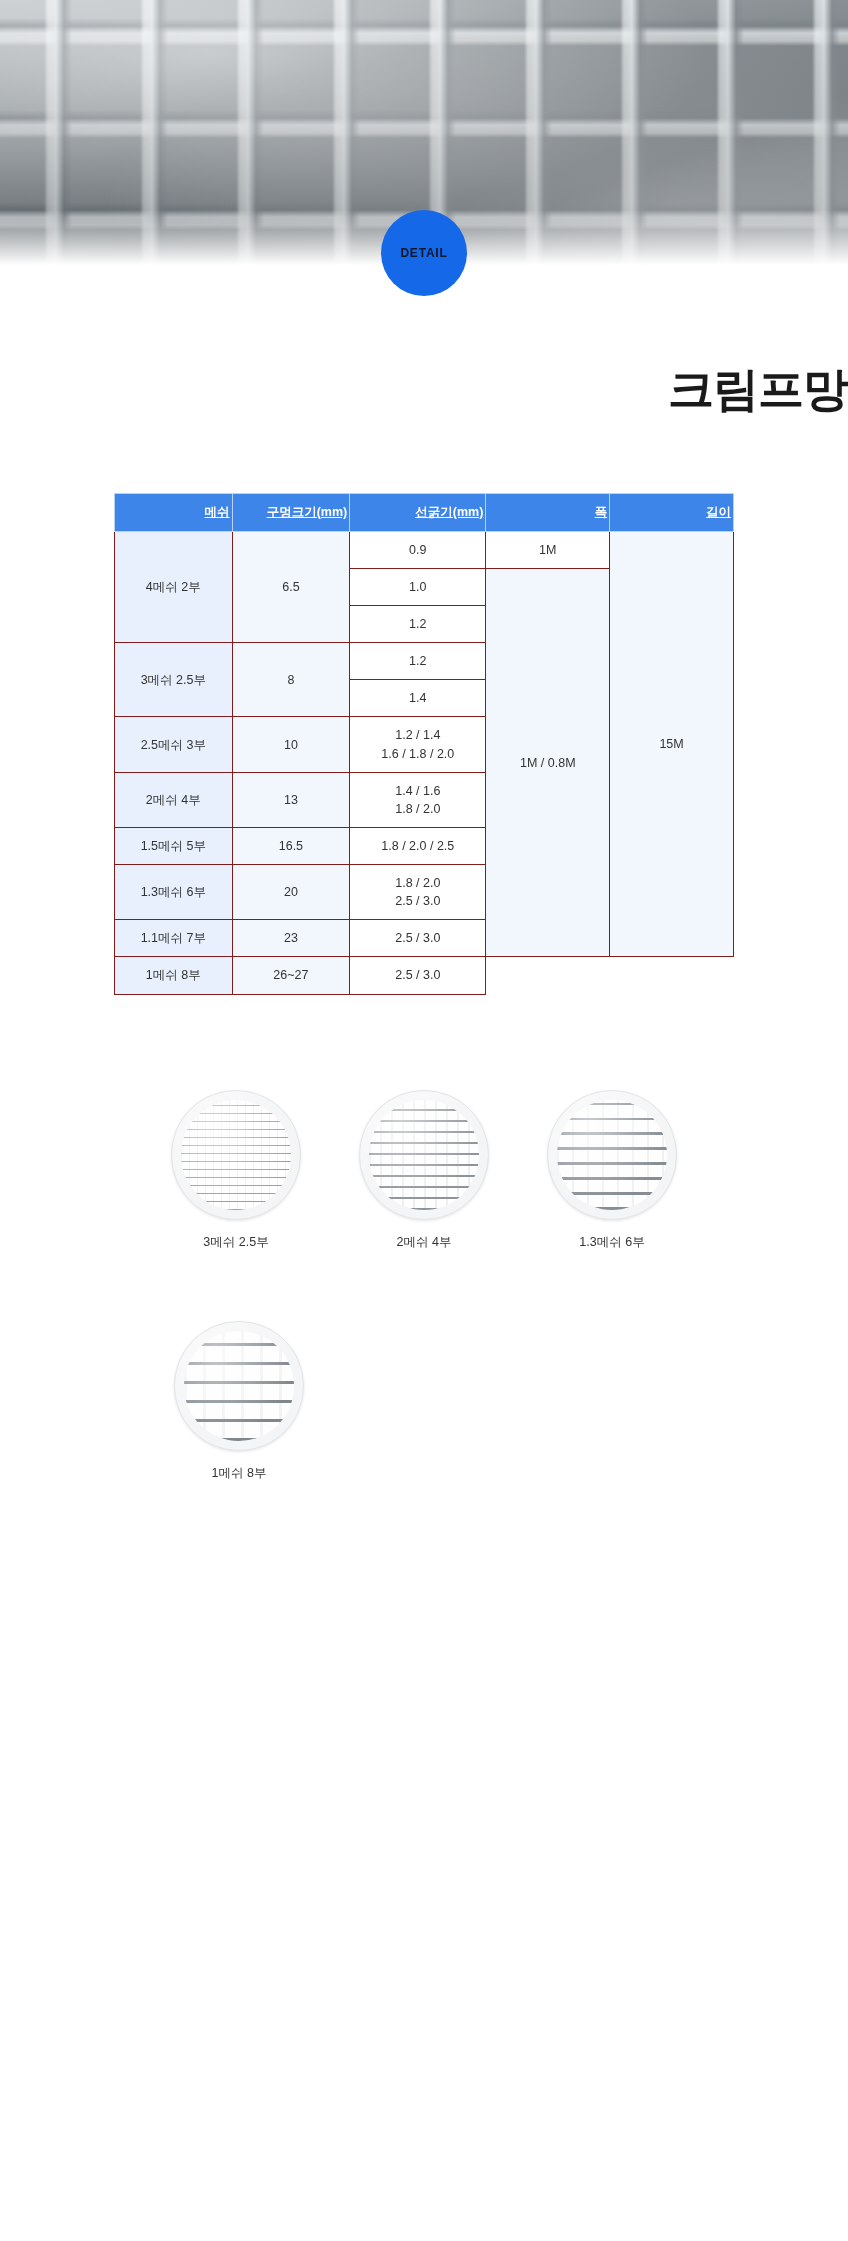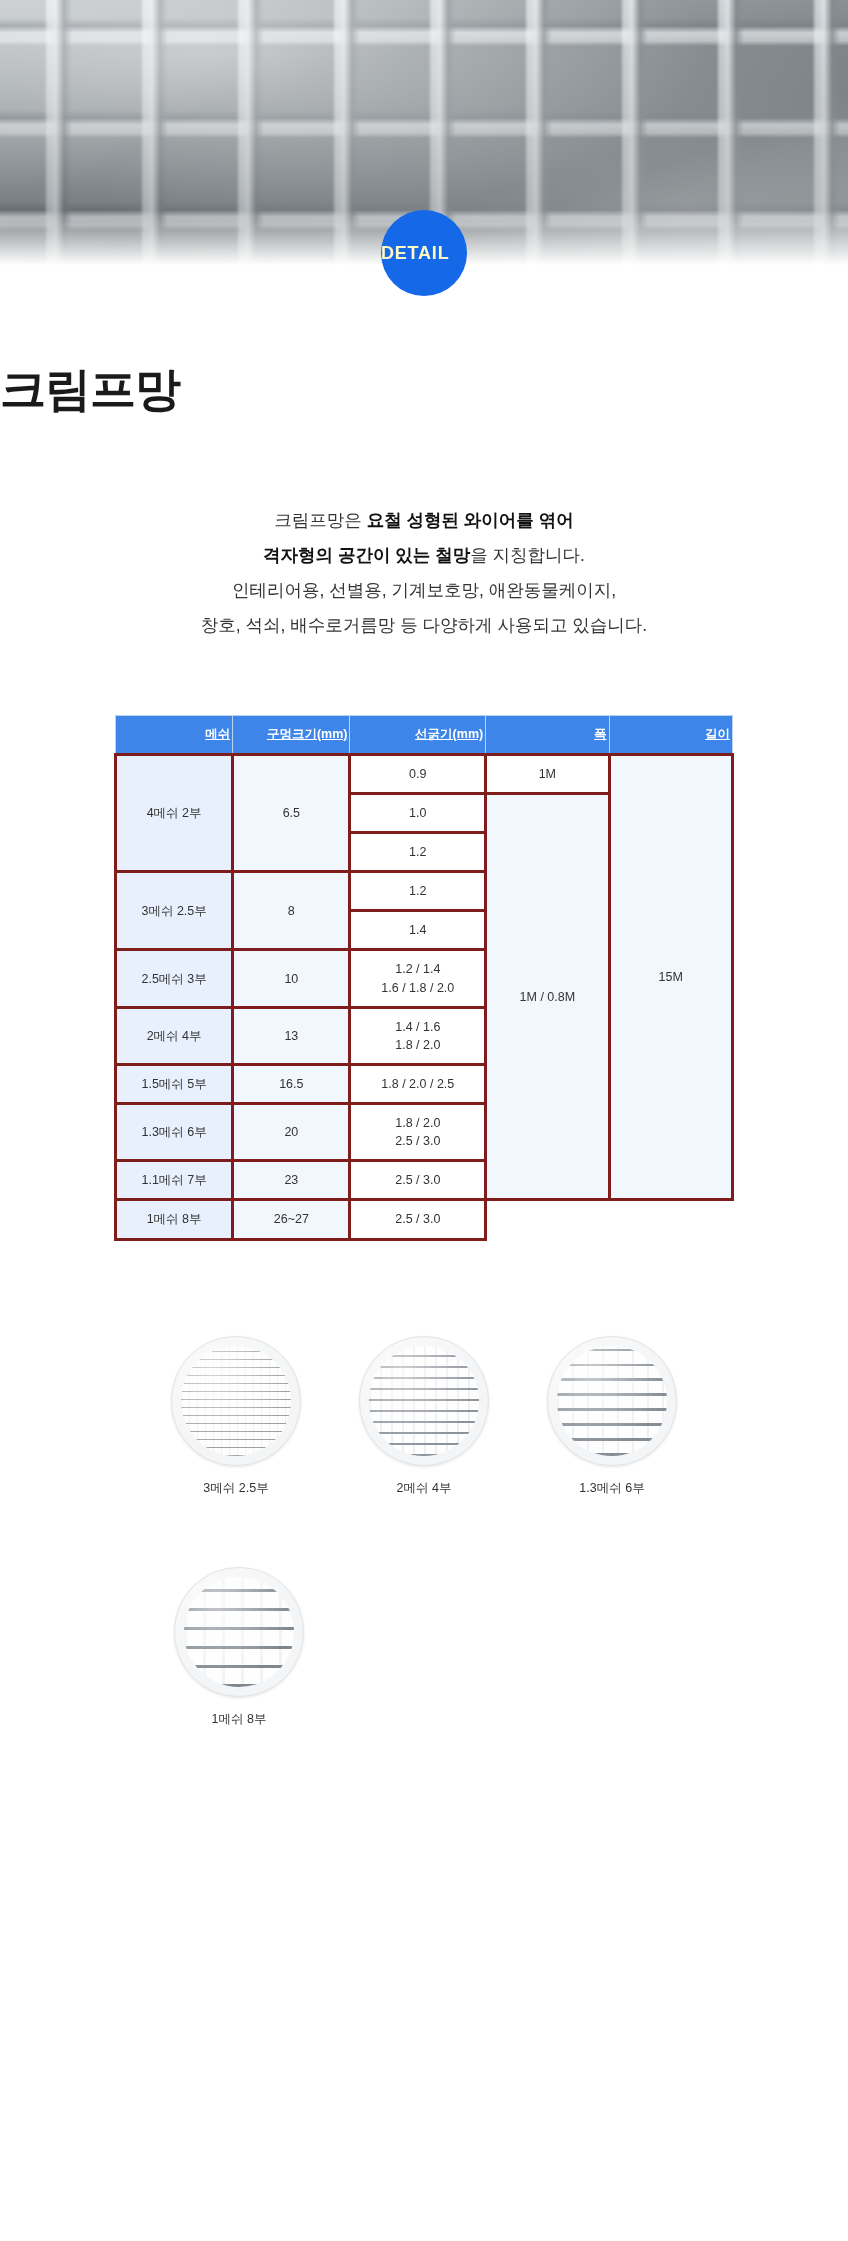--- a/index.html
+++ b/index.html
@@ -70,32 +70,32 @@
   }
   .detail-badge {
     position: absolute;
     left: 50%;
     transform: translateX(-50%);
     top: -60px;
     width: 86px;
     height: 86px;
     border-radius: 50%;
     background: #1569e8;
-    color: #fef9c3;
+    color: #0f172a;
     display: flex;
     align-items: center;
-    justify-content: flex-start;
-    font-size: 18px;
+    justify-content: center;
+    font-size: 12px;
     font-weight: bold;
     letter-spacing: 0.8px;
   }
 
   
   .title {
-    text-align: left;
+    text-align: right;
     font-size: 46px;
     font-weight: bold;
     color: #1a1a1a;
     letter-spacing: -1px;
     padding-top: 58px;
   }
 
   
   .desc {
     text-align: center;
@@ -121,21 +121,21 @@
     background: #3d85e8;
     color: #fff;
     font-weight: bold;
     font-size: 12.5px;
     padding: 10px 2px;
     border: 1px solid #bcd3ef;
     text-align: right;
     text-decoration: underline;
   }
   table.spec td {
-    border: 3px solid #7f1d1d;
+    border: 1px solid #7f1d1d;
     text-align: center;
     padding: 9px 3px;
     line-height: 1.45;
     background: #ffffff;
   }
   table.spec td.tint {
     background: #e7f0fc;
   }
   table.spec td.tintlite {
     background: #f2f7fe;
@@ -223,30 +223,20 @@
   </div>
 
   <div class="badge-wrap">
     <div class="detail-badge">
       <span>DETAIL</span>
     </div>
   </div>
 
   <h1 class="title">크림프망</h1>
 
-  <div class="desc">
-    <div>
-      <span>크림프망은 </span><span class="strong">요철 성형된 와이어를 엮어</span>
-    </div>
-    <div>
-      <span class="strong">격자형의 공간이 있는 철망</span><span>을 지칭합니다.</span>
-    </div>
-    <div>인테리어용, 선별용, 기계보호망, 애완동물케이지,</div>
-    <div>창호, 석쇠, 배수로거름망 등 다양하게 사용되고 있습니다.</div>
-  </div>
 
   <div class="table-wrap">
     <table class="spec">
       <thead>
         <tr>
           <th style="width:19%">메쉬</th>
           <th style="width:19%">구멍크기(mm)</th>
           <th style="width:22%">선굵기(mm)</th>
           <th style="width:20%">폭</th>
           <th style="width:20%">길이</th>

